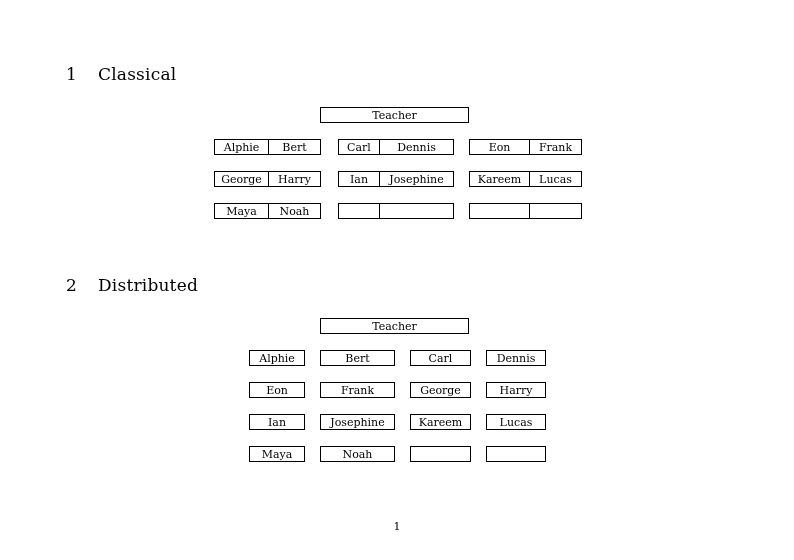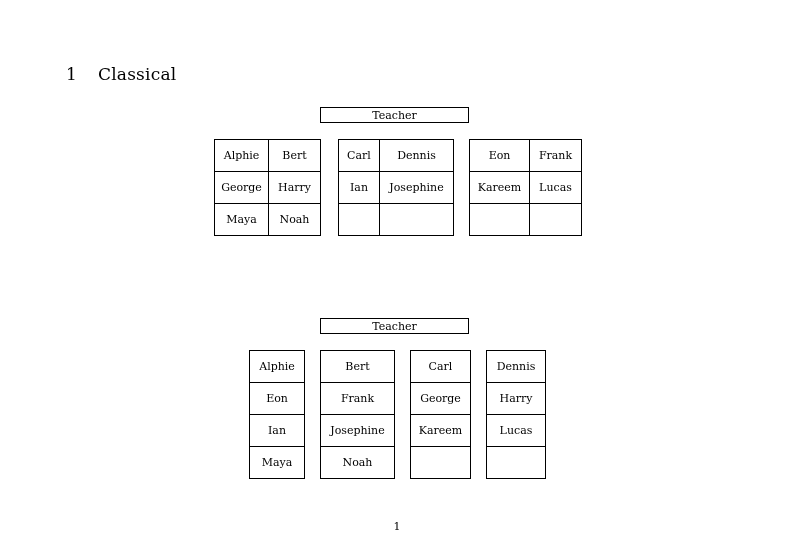--- a/index.html
+++ b/index.html
@@ -30,21 +30,21 @@
     white-space: nowrap;
   }
   .section-heading .sec-num {
     display: inline-block;
     width: 32px;
   }
   #heading-classical   { left: 66px; top: 64px; }
   #heading-distributed { left: 66px; top: 275px; }
   .cell-group {
     position: absolute;
-    height: 33px;
+    height: 16px;
     box-sizing: border-box;
     border: 1px solid #000000;
     display: flex;
     background: #ffffff;
     justify-content: flex-end;
   }
   .cell {
     box-sizing: border-box;
     height: 100%;
     display: flex;
@@ -163,20 +163,23 @@
   </div>
   <div class="cell-group s1-g3 s1-row-2">
     <div class="cell">Kareem</div>
     <div class="cell">Lucas</div>
   </div>
   <div class="cell-group s1-g3 s1-row-3">
     <div class="cell"></div>
     <div class="cell"></div>
   </div>
 
+  <div class="section-heading" id="heading-distributed">
+    <span class="sec-num">2</span><span>Distributed</span>
+  </div>
 
   <div class="teacher-box" id="sec2-teacher">Teacher</div>
 
   <div class="cell-group s2-c1 s2-row-1">
     <div class="cell">Alphie</div>
   </div>
   <div class="cell-group s2-c2 s2-row-1">
     <div class="cell">Bert</div>
   </div>
   <div class="cell-group s2-c3 s2-row-1">

